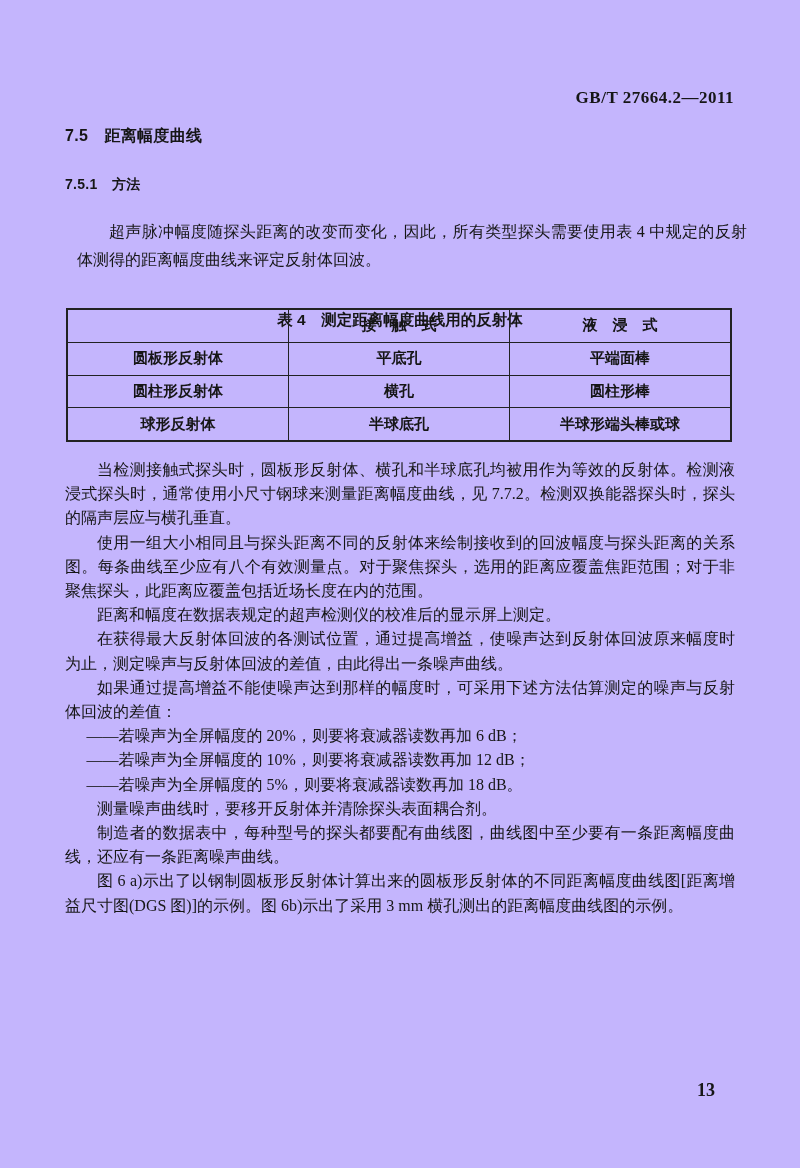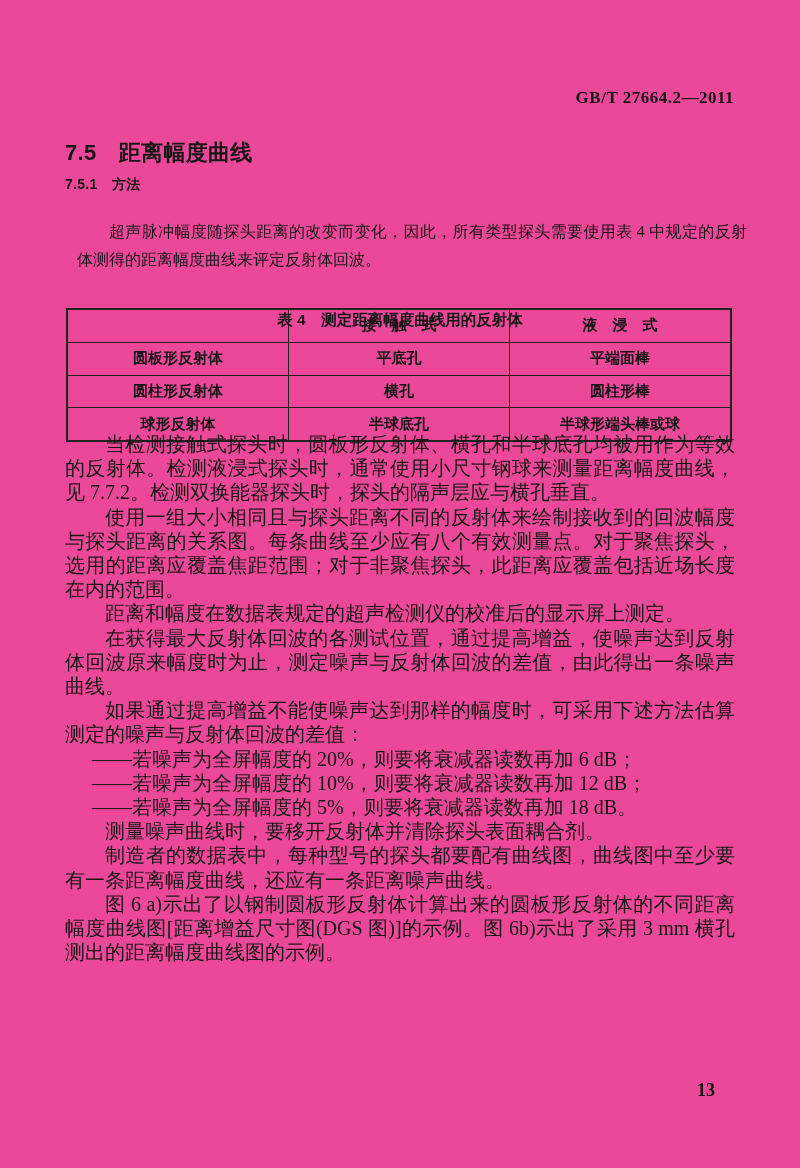--- a/index.html
+++ b/index.html
@@ -10,37 +10,37 @@
   body {
     width: 800px;
     height: 1168px;
     font-family: "Liberation Serif", "DejaVu Serif", serif;
     color: #161616;
   }
   .page {
     position: relative;
     width: 800px;
     height: 1168px;
-    background: #ec4899;
+    background: #c4b5fd;
     overflow: hidden;
   }
   .doc-code {
     position: absolute;
     top: 88px;
     right: 66px;
     font-size: 17px;
     font-weight: bold;
     letter-spacing: 0.5px;
     font-family: "Liberation Serif", "DejaVu Serif", serif;
   }
   .h-sec {
     position: absolute;
     left: 65px;
-    top: 138px;
-    font-size: 22px;
+    top: 126px;
+    font-size: 16px;
     font-weight: bold;
     font-family: "Liberation Sans", "DejaVu Sans", sans-serif;
     letter-spacing: 0.3px;
   }
   .h-sub {
     position: absolute;
     left: 65px;
     top: 176px;
     font-size: 14px;
     font-weight: bold;
@@ -85,23 +85,23 @@
     vertical-align: middle;
     font-weight: bold;
     padding: 0 4px;
   }
   table.tbl {
     border: 2px solid #222222;
   }
   .body-block {
     position: absolute;
     left: 65px;
-    top: 432px;
+    top: 458px;
     width: 670px;
-    font-size: 20px;
+    font-size: 16px;
     line-height: 24.2px;
     text-align: justify;
   }
   .body-block p {
     margin: 0;
     padding: 0;
   }
   .ind { text-indent: 2em; }
   .dash { text-indent: 1.35em; }
   .page-num {

